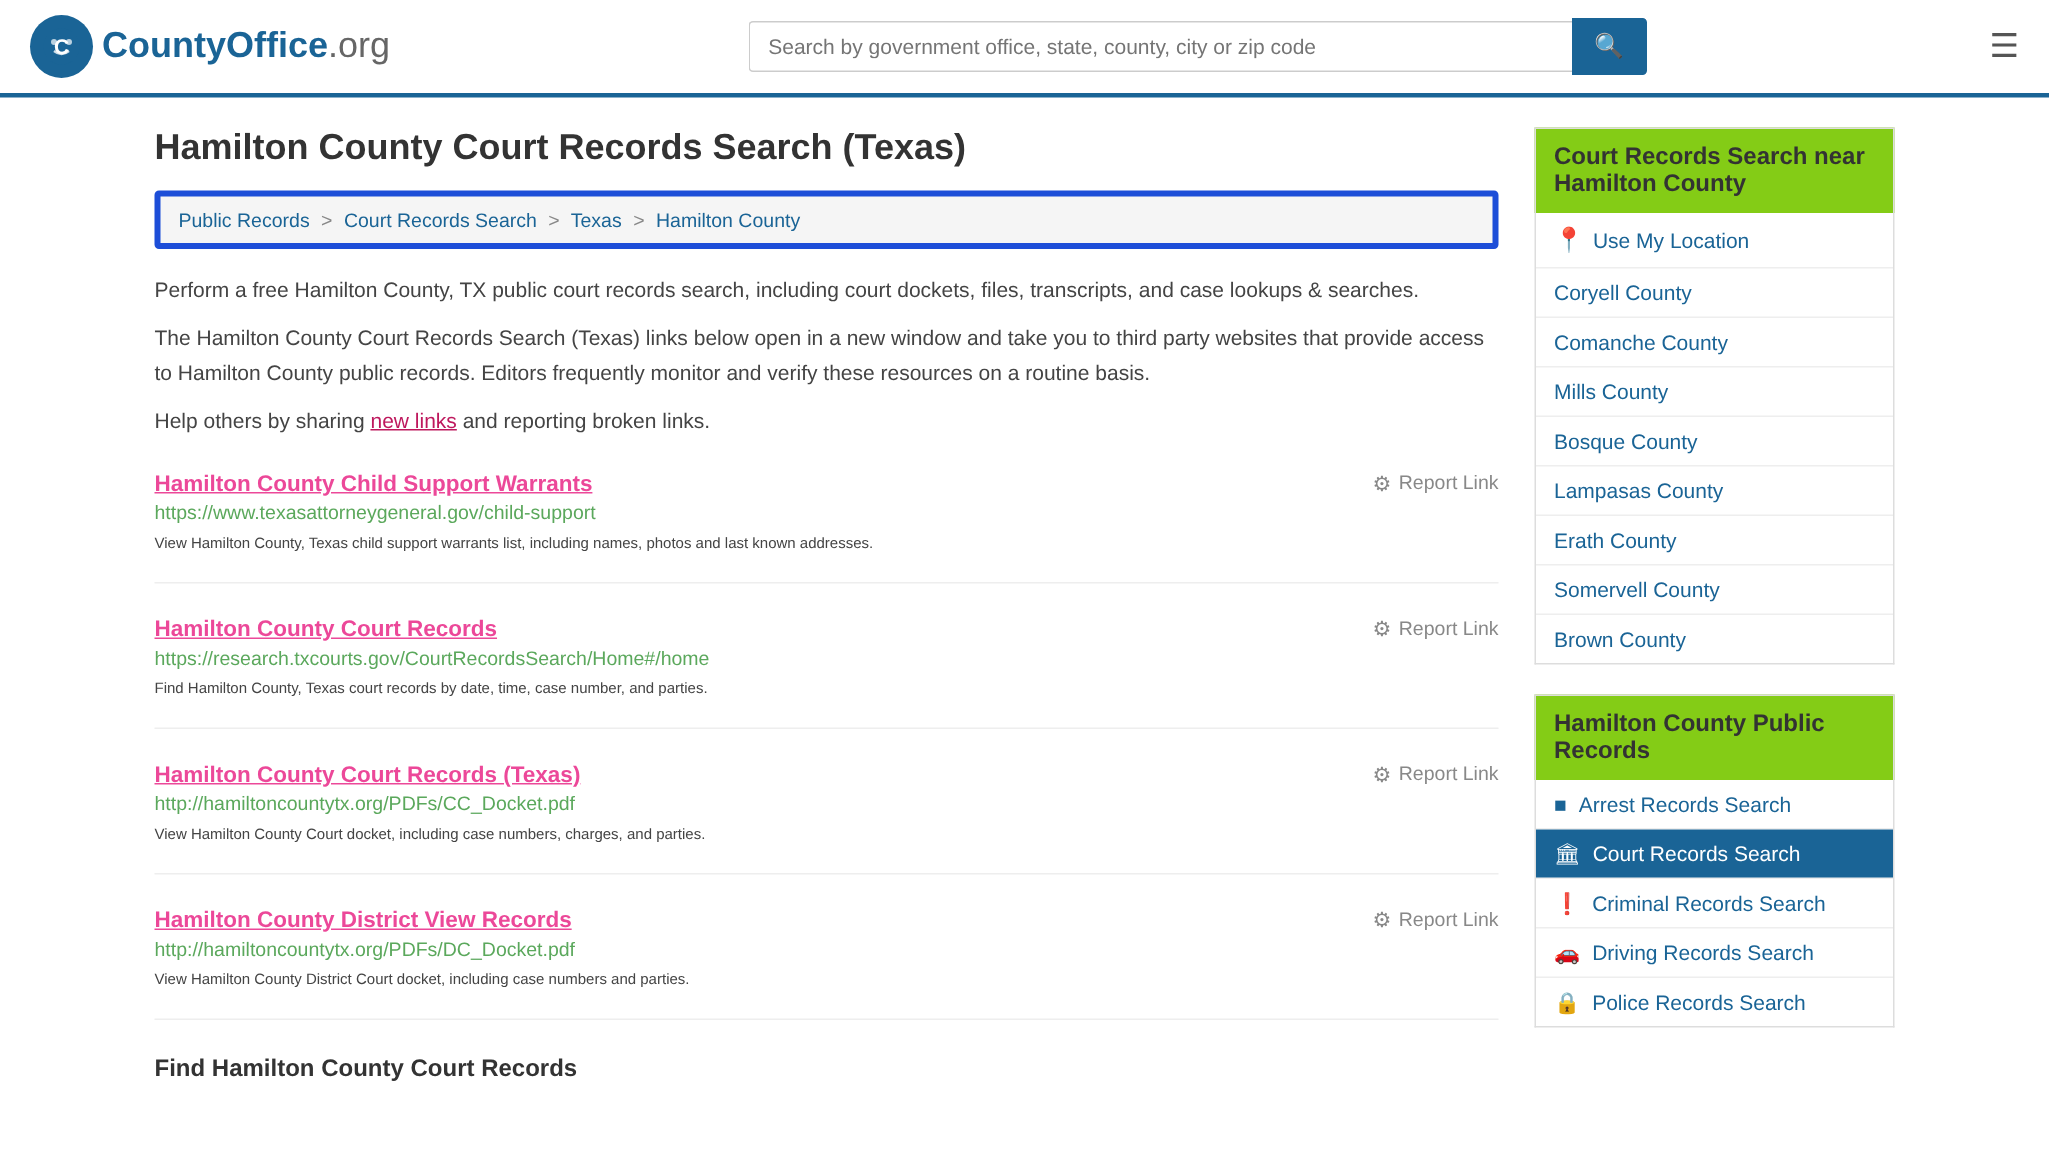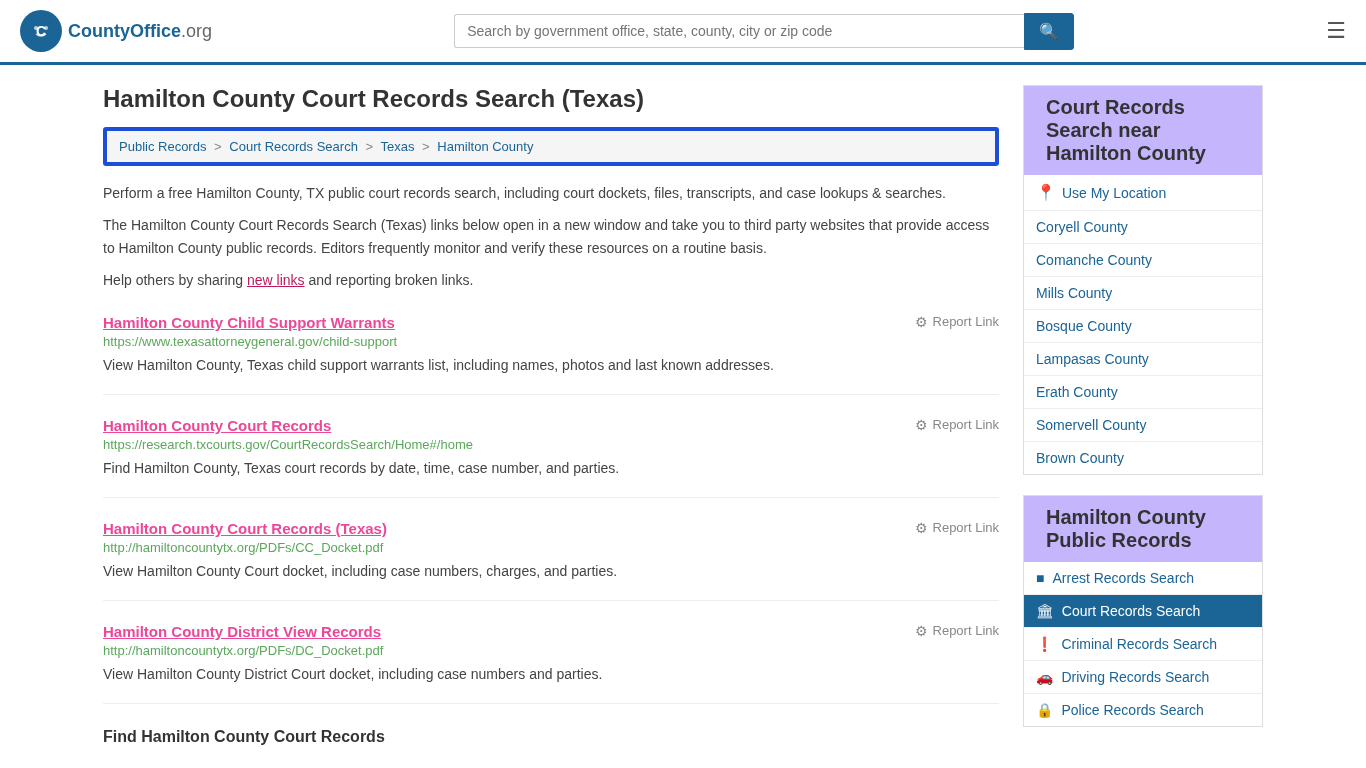--- a/index.html
+++ b/index.html
@@ -24,21 +24,21 @@
       height: 42px;
       background: #1a6496;
       border-radius: 50%;
       display: flex;
       align-items: center;
       justify-content: center;
       color: white;
       font-size: 18px;
     }
     .logo-text {
-      font-size: 18px;
+      font-size: 24px;
       font-weight: bold;
       color: #333;
     }
     .logo-text span {
       color: #1a6496;
     }
     .search-bar-area {
       display: flex;
       align-items: center;
       flex: 1;
@@ -47,20 +47,21 @@
     }
     .search-input {
       flex: 1;
       padding: 8px 12px;
       border: 1px solid #ccc;
       border-right: none;
       border-radius: 3px 0 0 3px;
       font-size: 14px;
       color: #999;
       outline: none;
+      margin-left: 21px;
     }
     .search-btn {
       background: #1a6496;
       border: 1px solid #1a6496;
       color: white;
       padding: 8px 14px;
       border-radius: 0 3px 3px 0;
       cursor: pointer;
       font-size: 16px;
     }
@@ -149,44 +150,44 @@
     }
     .report-icon {
       font-size: 14px;
     }
     .result-url {
       color: #5ba85c;
       font-size: 13px;
       margin: 3px 0 6px 0;
     }
     .result-desc {
-      font-size: 14px;
+      font-size: 10px;
       color: #444;
       line-height: 1.5;
     }
 
     .section-heading {
       font-size: 16px;
       font-weight: bold;
       color: #333;
       margin-top: 24px;
     }
 
     
     .sidebar {
       width: 240px;
       flex-shrink: 0;
     }
     .sidebar-section {
       margin-bottom: 20px;
     }
     .sidebar-section-title {
-      background: #c4b5fd;
-      padding: 10px 22px;
-      font-size: 20px;
+      background: #84cc16;
+      padding: 10px 12px;
+      font-size: 16px;
       font-weight: bold;
       color: #333;
       border: 1px solid #ddd;
       border-bottom: none;
     }
     .sidebar-section-content {
       border: 1px solid #ddd;
       border-top: none;
       background: #fff;
     }

